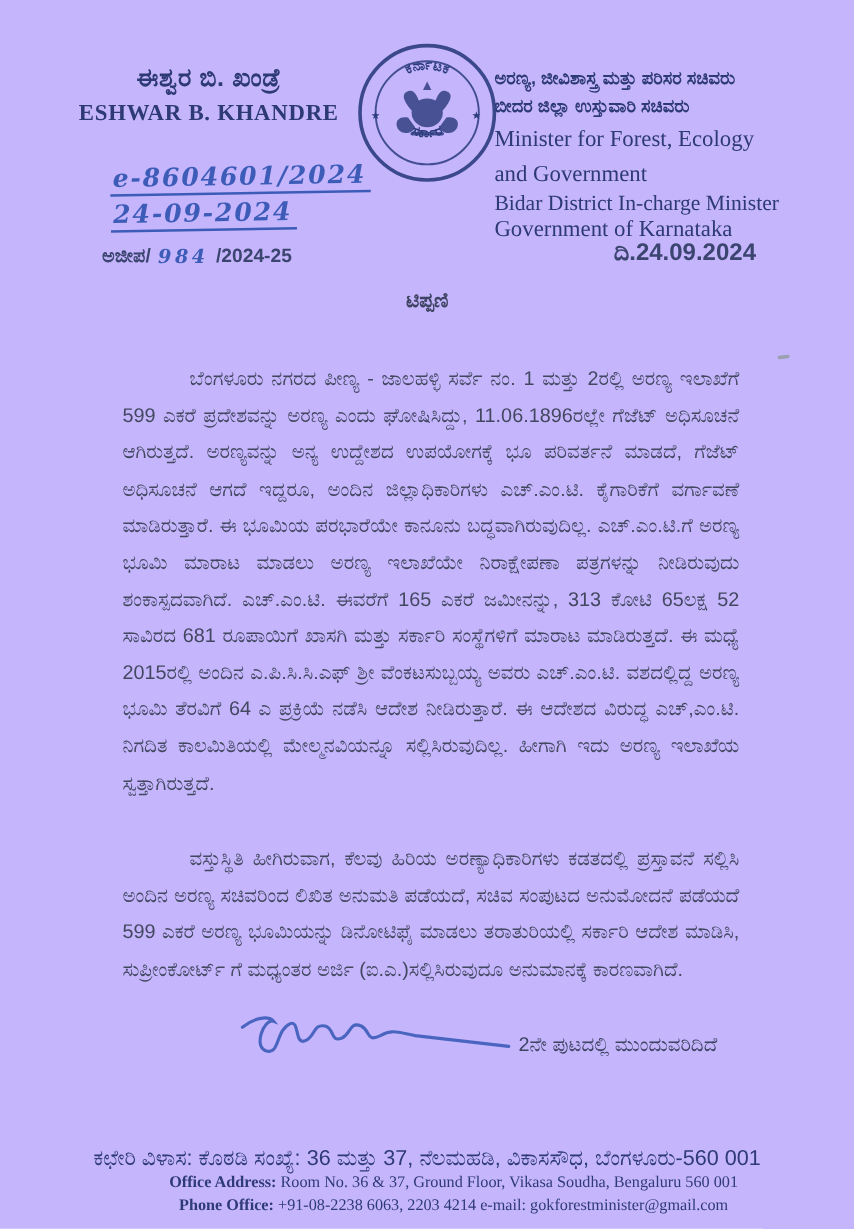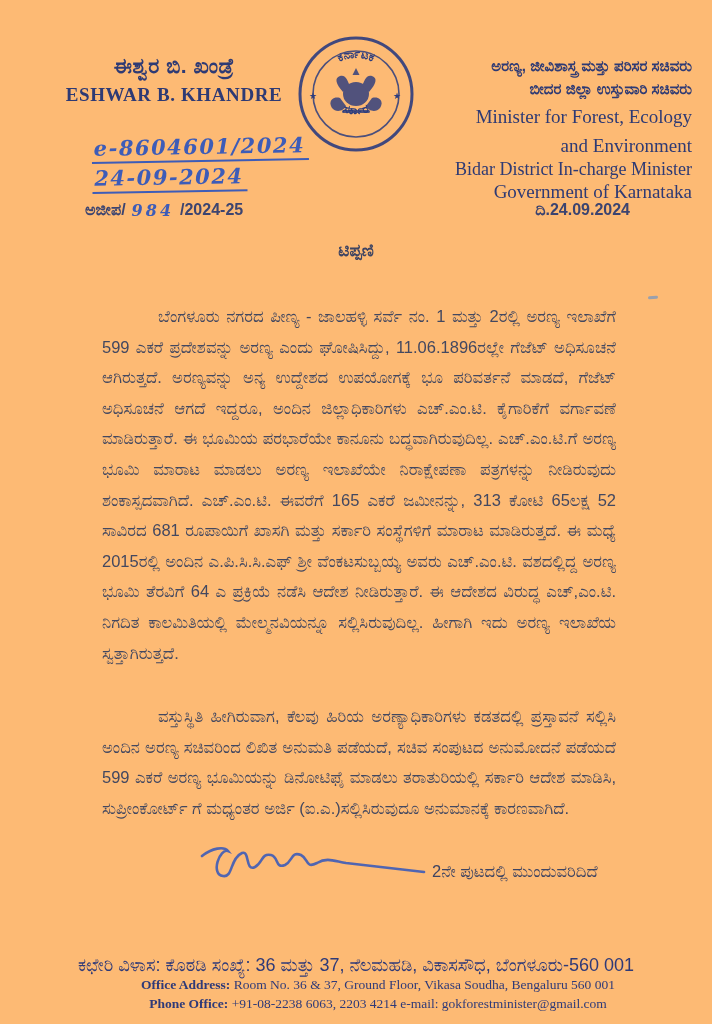--- a/index.html
+++ b/index.html
@@ -1,41 +1,41 @@
 <!DOCTYPE html>
 <html><head>
 <meta charset="utf-8">
 <style>
   html,body{margin:0;padding:0;background:#e8e8e8;}
   .page{
     position:relative;width:712px;height:1024px;margin:0 auto;
-    background:#fdba74;overflow:hidden;
+    background:#c4b5fd;overflow:hidden;
     font-family:"Liberation Sans",sans-serif;color:#474b63;
   }
   
   .name-block{position:absolute;top:54px;left:34px;width:280px;text-align:center;}
   .name-kn{font-size:21px;font-weight:bold;color:#2e3a74;letter-spacing:.5px;}
   .name-en{font-family:"Liberation Serif",serif;font-size:19px;font-weight:bold;color:#2e3a74;margin-top:6px;letter-spacing:.6px;}
   .emblem{position:absolute;top:34px;left:296px;width:120px;height:120px;}
-  .minister-block{position:absolute;top:54px;left:412px;width:280px;text-align:right;color:#2e3a74;}
+  .minister-block{position:absolute;top:54px;left:412px;width:280px;text-align:left;color:#2e3a74;}
   .minister-kn{font-size:15px;font-weight:bold;line-height:23px;}
   .minister-en1{font-family:"Liberation Serif",serif;font-size:19px;line-height:24px;margin-top:5px;}
   .minister-en3{font-family:Liberation Serif, serif;font-size:18px;line-height:23px;}
   .minister-en4{font-family:"Liberation Serif",serif;font-size:19px;line-height:22px;}
   
   .hand{font-family:"DejaVu Serif",serif;font-style:italic;color:#3d5cb8;}
   .hw-ref{position:absolute;top:134px;left:92px;transform:rotate(-1deg);}
   .hw-line{display:inline-block;font-size:21px;font-weight:bold;letter-spacing:1.5px;
     border-bottom:2px solid #3d5cb8;padding:0 4px 1px 2px;}
   .hw-line2{display:block;margin-top:2px;width:max-content;}
   
   .ref-line{position:absolute;top:200px;left:85px;right:82px;display:flex;justify-content:space-between;align-items:flex-end;}
   .ref-left{font-size:16px;font-weight:bold;color:#3c4470;}
   .hw-num{font-size:16px;font-weight:bold;letter-spacing:3px;padding:0 6px;position:relative;top:1px;}
-  .ref-date{font-size:16px;font-weight:bold;color:#3c4470;}
+  .ref-date{font-size:20px;font-weight:bold;color:#3c4470;}
   
   .doc-title{position:absolute;top:241px;left:0;width:100%;text-align:center;font-size:17px;font-weight:bold;color:#3e4462;}
   .body-text{position:absolute;top:284px;left:85px;width:548px;font-size:16.5px;line-height:30.6px;
     text-align:justify;color:#434860;}
   .body-text p{margin:17px;text-indent:56px;}
   .body-text p + p{margin-top:33px;}
   .stray-mark{position:absolute;top:296px;left:648px;width:10px;height:3px;background:#9aa0ad;border-radius:2px;transform:rotate(-6deg);}
   
   .sig-wrap{position:absolute;top:836px;left:198px;width:240px;height:60px;}
   .continuation{position:absolute;top:862px;left:432px;font-size:16.5px;color:#3e4462;}
@@ -81,21 +81,21 @@
         <path d="M76 64 C84 62 88 68 84 74 C80 79 72 77 70 72 Z"></path>
         <rect x="46" y="76" width="28" height="3" rx="1.5"></rect>
       </g>
     </svg>
   </div>
 
   <div class="minister-block">
     <div class="minister-kn">ಅರಣ್ಯ, ಜೀವಿಶಾಸ್ತ್ರ ಮತ್ತು ಪರಿಸರ ಸಚಿವರು</div>
     <div class="minister-kn">ಬೀದರ ಜಿಲ್ಲಾ ಉಸ್ತುವಾರಿ ಸಚಿವರು</div>
     <div class="minister-en1">Minister  for Forest, Ecology</div>
-    <div class="minister-en1">and Environment</div>
+    <div class="minister-en1">and Government</div>
     <div class="minister-en3">Bidar District In-charge Minister</div>
     <div class="minister-en4">Government of Karnataka</div>
   </div>
 
   <div class="hw-ref hand">
     <span class="hw-line">e-8604601/2024</span>
     <span class="hw-line hw-line2">24-09-2024</span>
   </div>
 
   <div class="ref-line">

